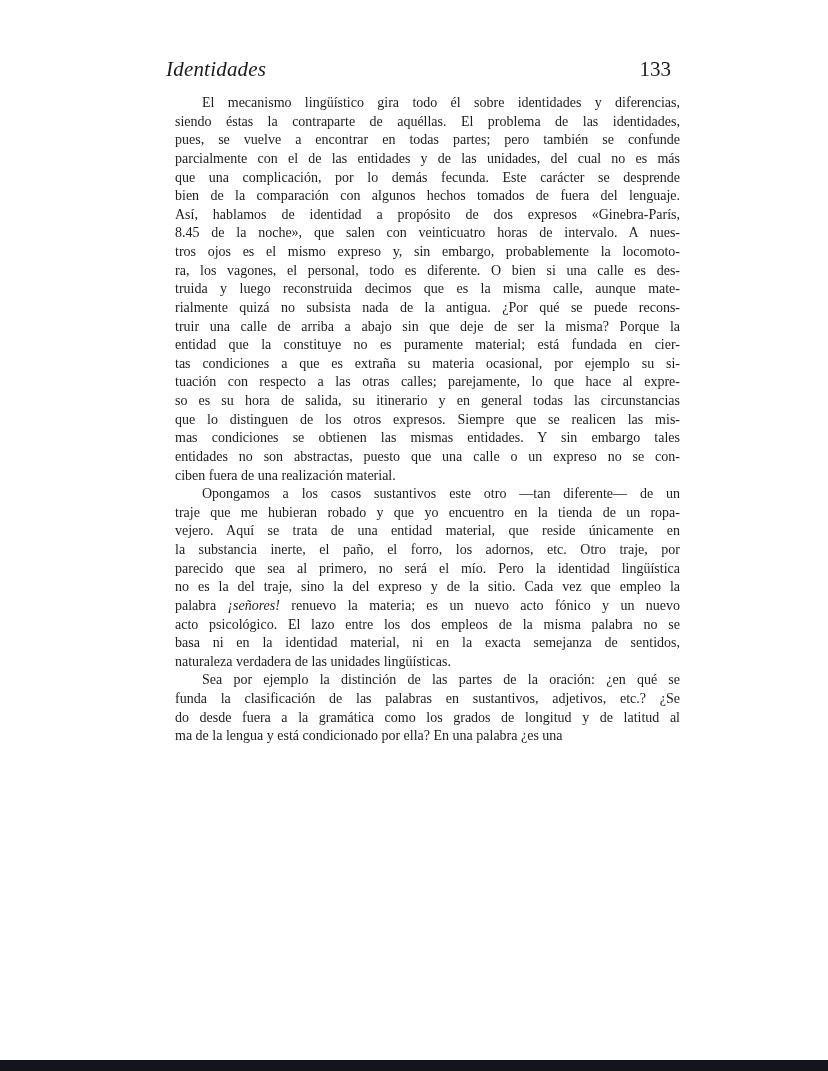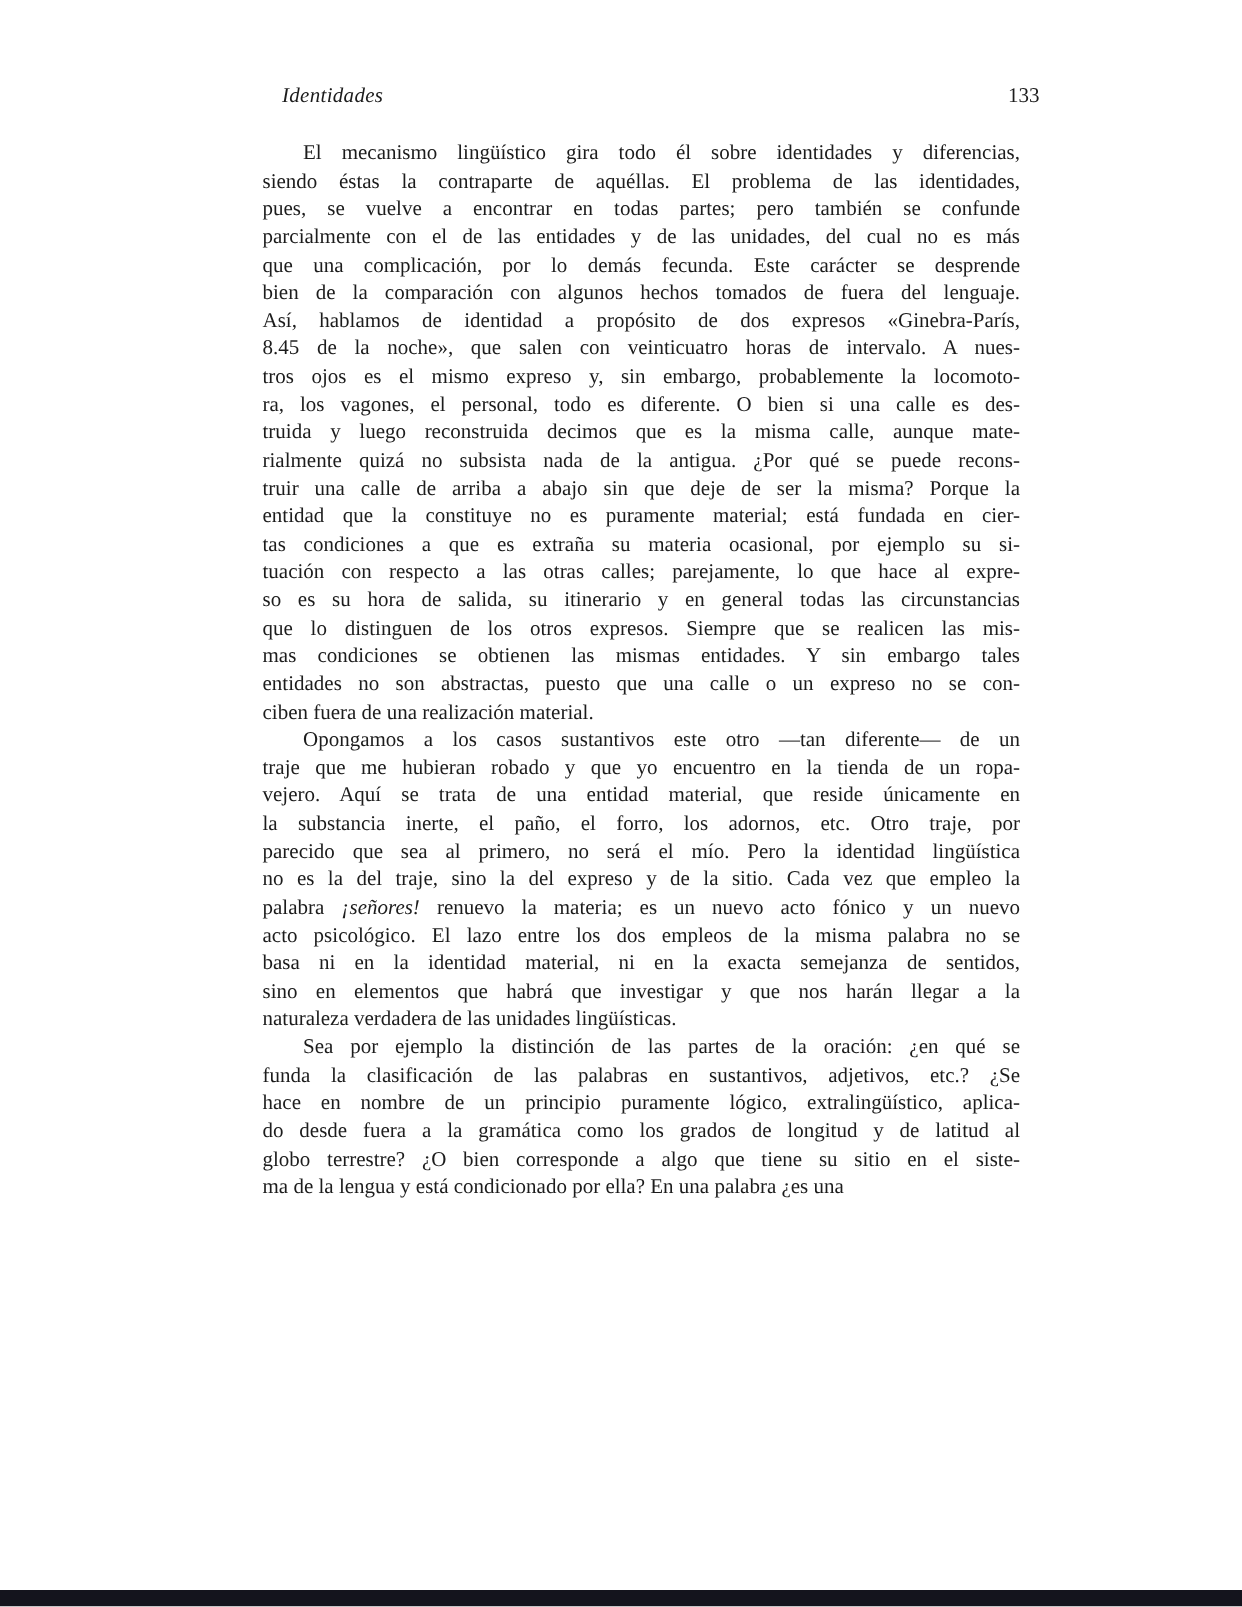--- a/index.html
+++ b/index.html
@@ -7,27 +7,27 @@
     width: 828px;
     height: 1071px;
     background: #ffffff;
     position: relative;
     overflow: hidden;
     font-family: "Liberation Serif", serif;
     color: #1c1c1c;
   }
   .page-header {
     position: absolute;
-    left: 188px;
+    left: 166px;
     top: 57px;
     width: 505px;
     display: flex;
     justify-content: space-between;
     align-items: baseline;
-    font-size: 14px;
+    font-size: 21px;
     gap: 44px;
   }
   .running-title { font-style: italic; letter-spacing: 0.2px; }
   .page-number { font-style: normal; }
   .body-text {
     position: absolute;
     left: 175px;
     top: 94px;
     width: 505px;
     font-size: 14px;
@@ -85,26 +85,23 @@
     <div class="paragraph">
       <div class="line first">Opongamos a los casos sustantivos este otro —tan diferente— de un</div>
       <div class="line">traje que me hubieran robado y que yo encuentro en la tienda de un ropa-</div>
       <div class="line">vejero. Aquí se trata de una entidad material, que reside únicamente en</div>
       <div class="line">la substancia inerte, el paño, el forro, los adornos, etc. Otro traje, por</div>
       <div class="line">parecido que sea al primero, no será el mío. Pero la identidad lingüística</div>
       <div class="line">no es la del traje, sino la del expreso y de la sitio. Cada vez que empleo la</div>
       <div class="line">palabra <i>¡señores!</i> renuevo la materia; es un nuevo acto fónico y un nuevo</div>
       <div class="line">acto psicológico. El lazo entre los dos empleos de la misma palabra no se</div>
       <div class="line">basa ni en la identidad material, ni en la exacta semejanza de sentidos,</div>
-      <div class="line">sino en elementos que habrá que investigar y que nos harán llegar a la</div>
       <div class="line last">naturaleza verdadera de las unidades lingüísticas.</div>
     </div>
     <div class="paragraph">
       <div class="line first">Sea por ejemplo la distinción de las partes de la oración: ¿en qué se</div>
       <div class="line">funda la clasificación de las palabras en sustantivos, adjetivos, etc.? ¿Se</div>
-      <div class="line">hace en nombre de un principio puramente lógico, extralingüístico, aplica-</div>
       <div class="line">do desde fuera a la gramática como los grados de longitud y de latitud al</div>
-      <div class="line">globo terrestre? ¿O bien corresponde a algo que tiene su sitio en el siste-</div>
       <div class="line last">ma de la lengua y está condicionado por ella? En una palabra ¿es una</div>
     </div>
   </div>
 
 <div class="scan-edge-bar" style="background: rgb(20, 20, 29);"></div>
 
 </body></html>

